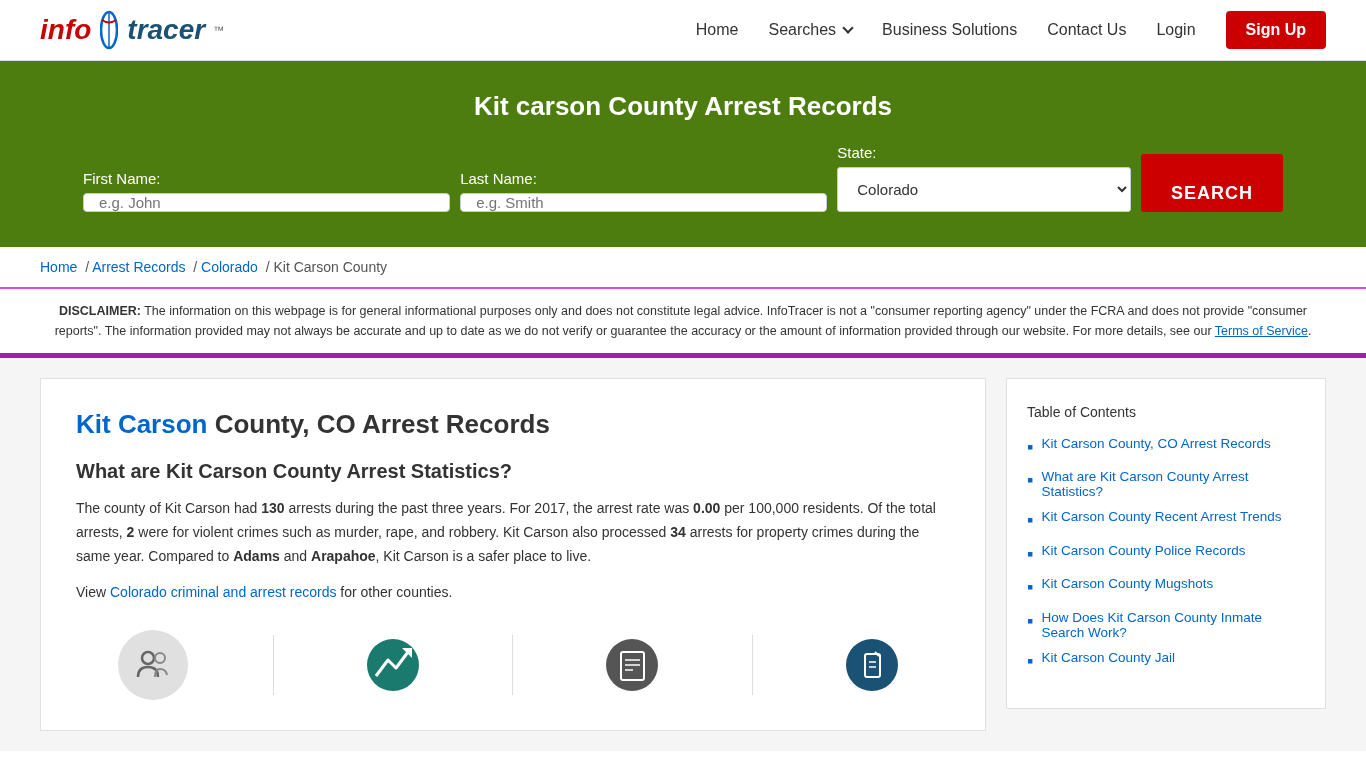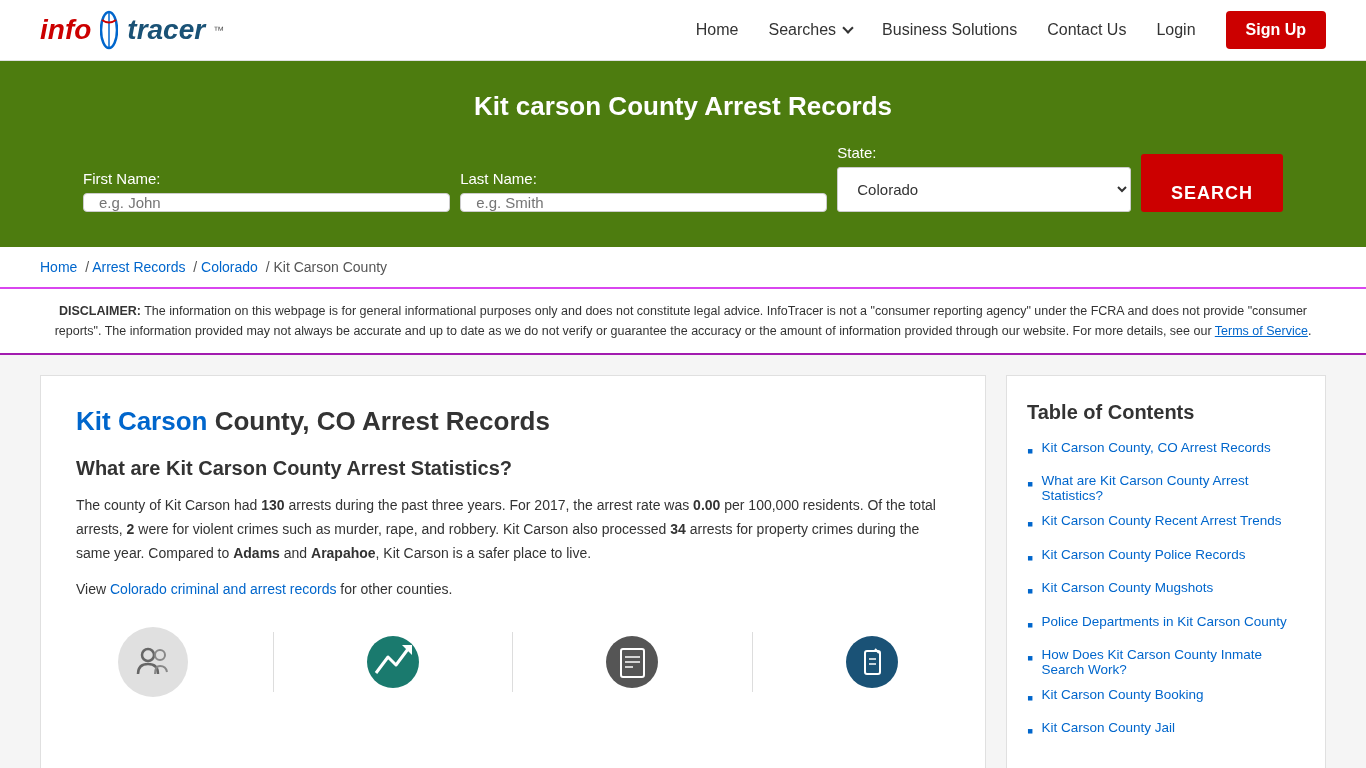--- a/index.html
+++ b/index.html
@@ -124,21 +124,21 @@
       text-decoration: none;
     }
     .breadcrumb span { color: #555; }
 
     
     .disclaimer {
       background: #fff;
       padding: 12px 40px;
       font-size: 12.5px;
       color: #333;
-      border-bottom: 2px solid #a21caf;
+      border-bottom: 5px solid #a21caf;
       text-align: center;
       line-height: 1.6;
     }
     .disclaimer strong { font-weight: bold; }
     .disclaimer a { color: #0066cc; }
 
     
     .main-content {
       display: flex;
       gap: 0;
@@ -186,22 +186,22 @@
     .article-text strong { font-weight: bold; }
 
     .view-more {
       font-size: 14px;
       margin-bottom: 20px;
     }
     .view-more a { color: #0066cc; text-decoration: none; }
 
     
     .toc-title {
-      font-size: 20px;
-      font-weight: bold;
+      font-size: 14px;
+      font-weight: normal;
       color: #333;
       margin-bottom: 16px;
     }
     .toc-list {
       list-style: none;
       padding: 0;
     }
     .toc-list li {
       display: flex;
       align-items: flex-start;
@@ -439,27 +439,21 @@
         <li>
           <a href="#">Kit Carson County Recent Arrest Trends</a>
         </li>
         <li>
           <a href="#">Kit Carson County Police Records</a>
         </li>
         <li>
           <a href="#">Kit Carson County Mugshots</a>
         </li>
         <li>
-          <a href="#">Police Departments in Kit Carson County</a>
-        </li>
-        <li>
           <a href="#">How Does Kit Carson County Inmate Search Work?</a>
-        </li>
-        <li>
-          <a href="#">Kit Carson County Booking</a>
         </li>
         <li>
           <a href="#">Kit Carson County Jail</a>
         </li>
       </ul>
   </div>
 
 </div>
 
 </body></html>

